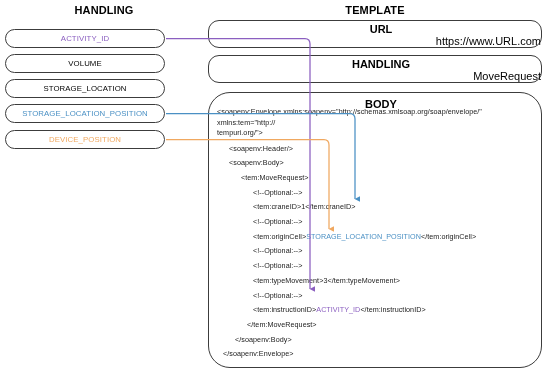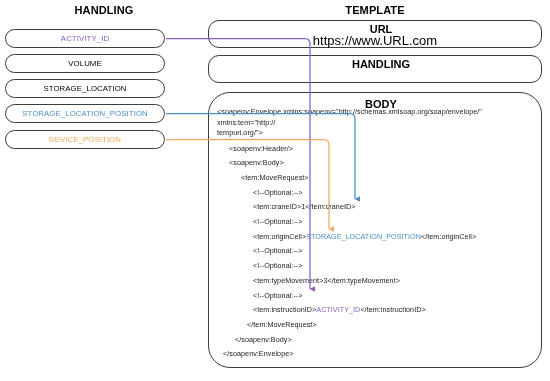--- a/index.html
+++ b/index.html
@@ -19,21 +19,21 @@
 
   
   .param{left:5px;width:160px;height:19px;border-radius:10px;
          display:flex;align-items:center;justify-content:center;}
   .param span{font-size:7.8px;letter-spacing:.1px;white-space:nowrap;}
 
   
   .tmpl{left:208px;width:334px;box-sizing:border-box;}
   .tmpl .t-title{font-weight:bold;font-size:11px;text-align:center;
                  color:#000;margin-top:3px;line-height:10px;margin-left:12px;}
-  .tmpl .t-sub{font-size:13px;text-align:center;color:#000;
+  .tmpl .t-sub{font-size:11px;text-align:right;color:#000;
                margin-top:2px;line-height:10px;}
 
   
   #body-box{top:92px;height:276px;border-radius:22px;}
   #xml{position:absolute;left:0;right:0;top:14px;padding:0 6px 0 6px;}
   .xl{font-size:7.2px;line-height:14.7px;color:#1a1a1a;white-space:nowrap;
       letter-spacing:.05px;}
   .xl.wrap{white-space:normal;line-height:10.5px;}
   .i0{padding-left:2px}.i1{padding-left:14px}.i2{padding-left:26px}
   .i3{padding-left:38px}.i4{padding-left:32px}
@@ -69,20 +69,21 @@
   <span style="color:#f0a860">DEVICE_POSITION</span>
 </div>
 
 <div class="cap tmpl" style="top:20px;height:28px">
   <div class="t-title">URL</div>
   <div class="t-sub">https://www.URL.com</div>
 </div>
 
 <div class="cap tmpl" style="top:55px;height:28px">
   <div class="t-title">HANDLING</div>
+  <div class="t-sub">MoveRequest</div>
 </div>
 
 <div class="cap tmpl" id="body-box">
   <div class="t-title" style="position:absolute;left:0;right:0;top:3px">BODY</div>
 
   <div id="xml">
     <div class="xl wrap i0">
       <span>&lt;soapenv:Envelope xmlns:soapenv="http://schemas.xmlsoap.org/soap/envelope/" xmlns:tem="http://</span><br>
       <span>tempuri.org/"&gt;</span>
     </div>

